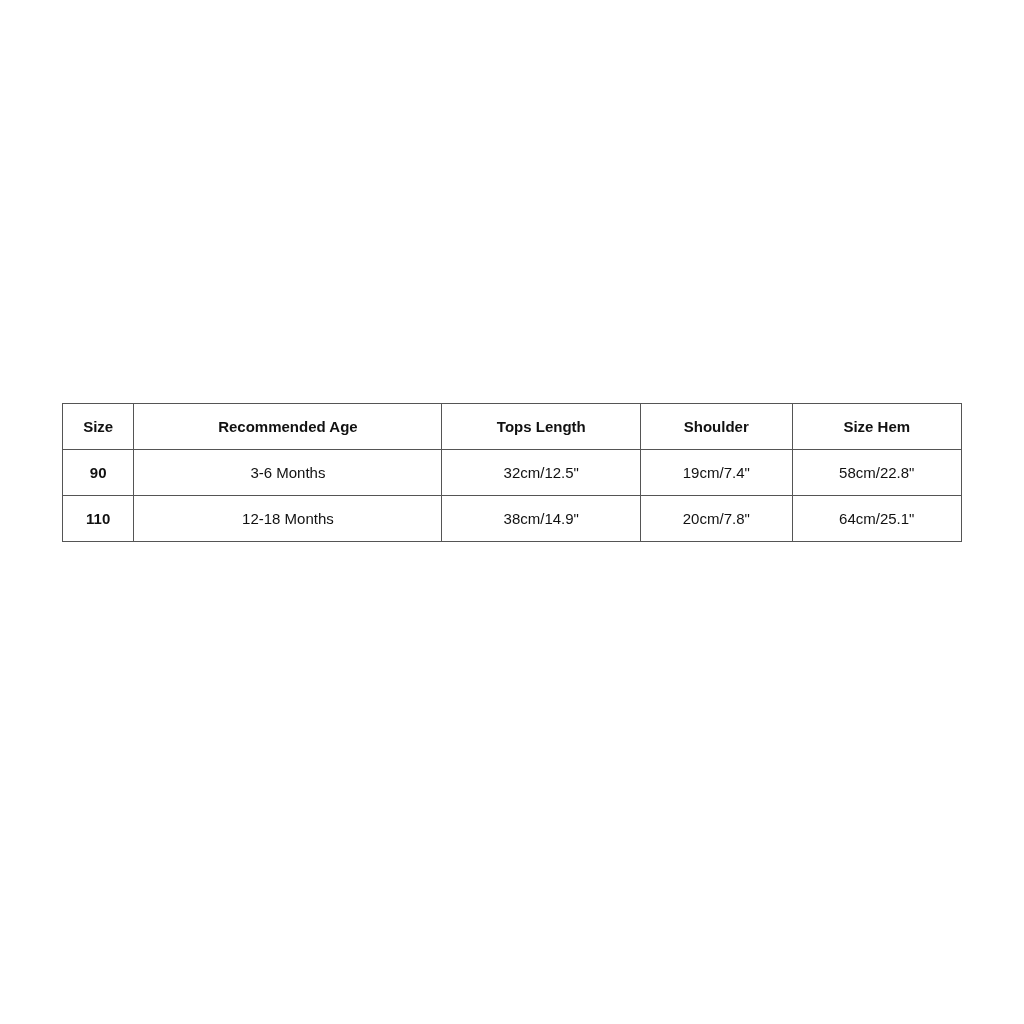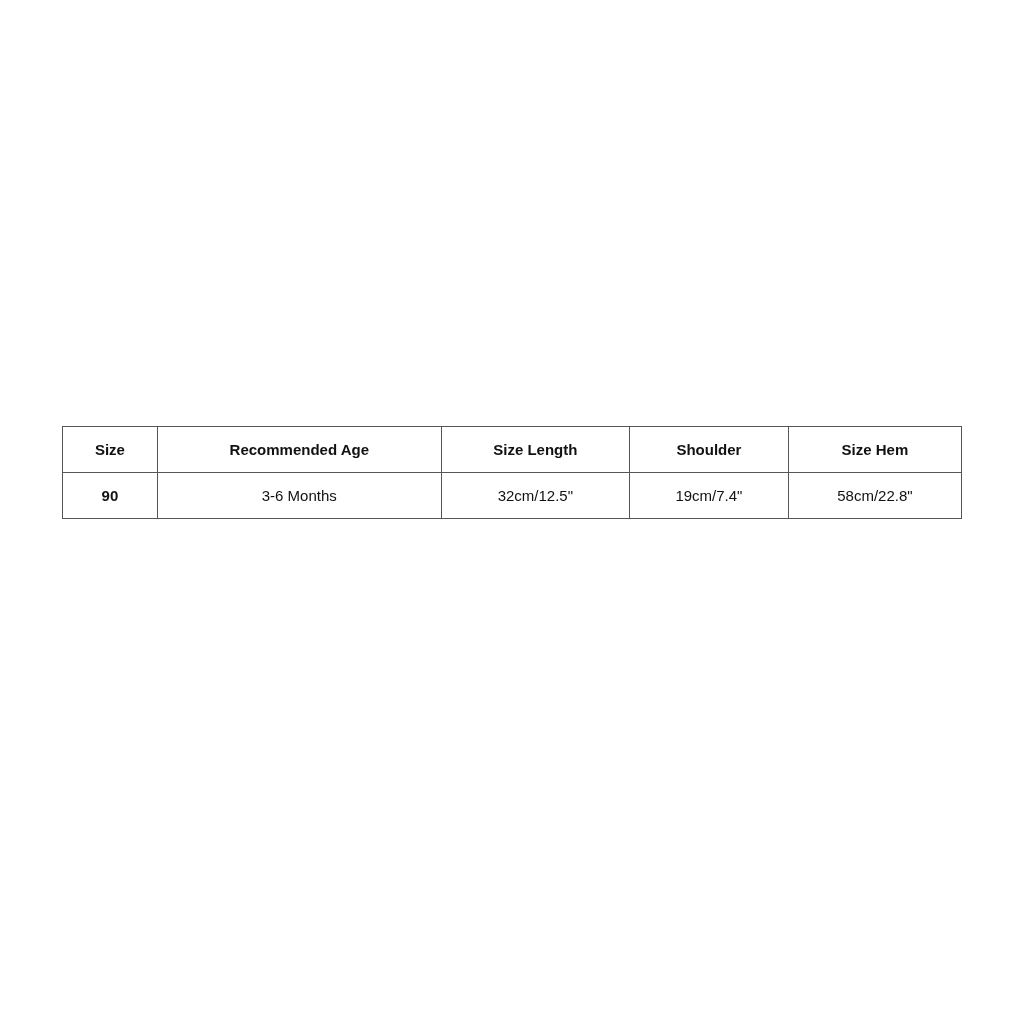--- a/index.html
+++ b/index.html
@@ -24,21 +24,21 @@
     }
 
     table {
       width: 100%;
       border-collapse: collapse;
       border: 1.5px solid #555;
     }
 
     th, td {
       border: 1.5px solid #555;
-      padding: 14px 12px;
+      padding: 14px 1px;
       text-align: center;
       font-size: 15px;
       color: #111;
     }
 
     th {
       font-weight: bold;
       font-size: 15px;
     }
 
@@ -52,28 +52,35 @@
   </style>
 </head>
 <body>
 
 <div class="table-container">
   <table>
     <thead>
       <tr>
         <th>Size</th>
         <th>Recommended Age</th>
-        <th>Size Length</th>
+        <th>Tops Length</th>
         <th>Shoulder</th>
         <th>Size Hem</th>
       </tr>
     </thead>
     <tbody id="table-body">
     <tr>
           <td>90</td>
           <td>3-6 Months</td>
           <td>32cm/12.5"</td>
           <td>19cm/7.4"</td>
           <td>58cm/22.8"</td>
         </tr>
+        <tr>
+          <td>110</td>
+          <td>12-18 Months</td>
+          <td>38cm/14.9"</td>
+          <td>20cm/7.8"</td>
+          <td>64cm/25.1"</td>
+        </tr>
       </tbody>
   </table>
 </div>
 
 </body></html>

